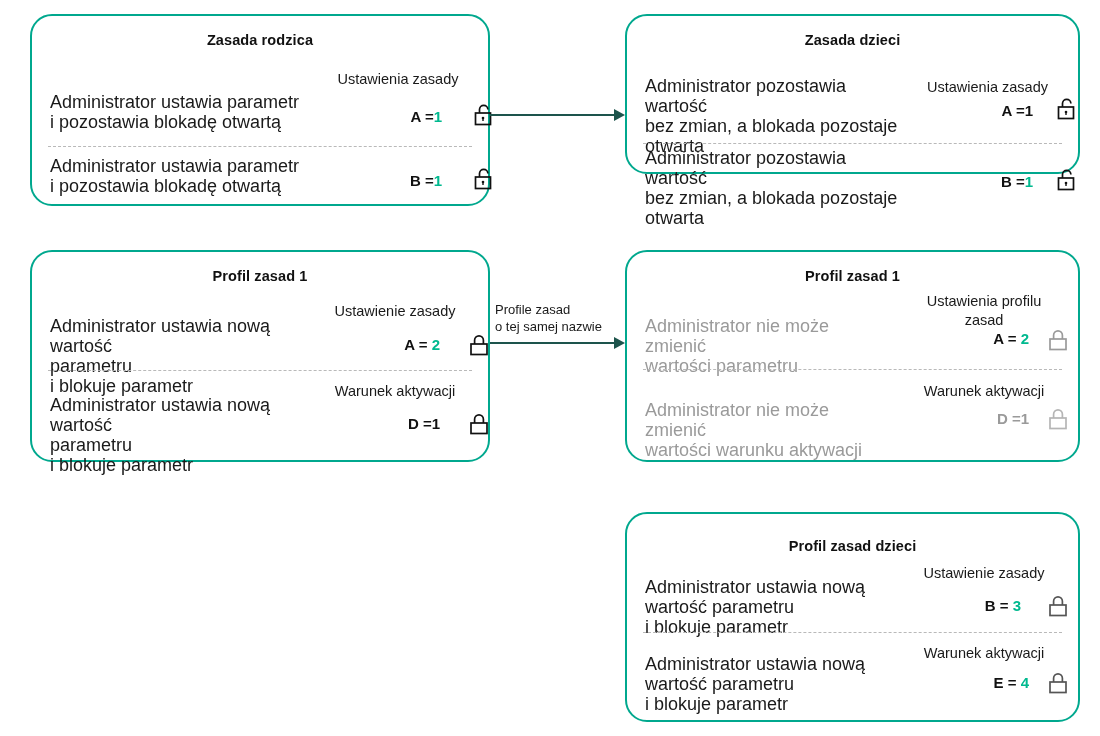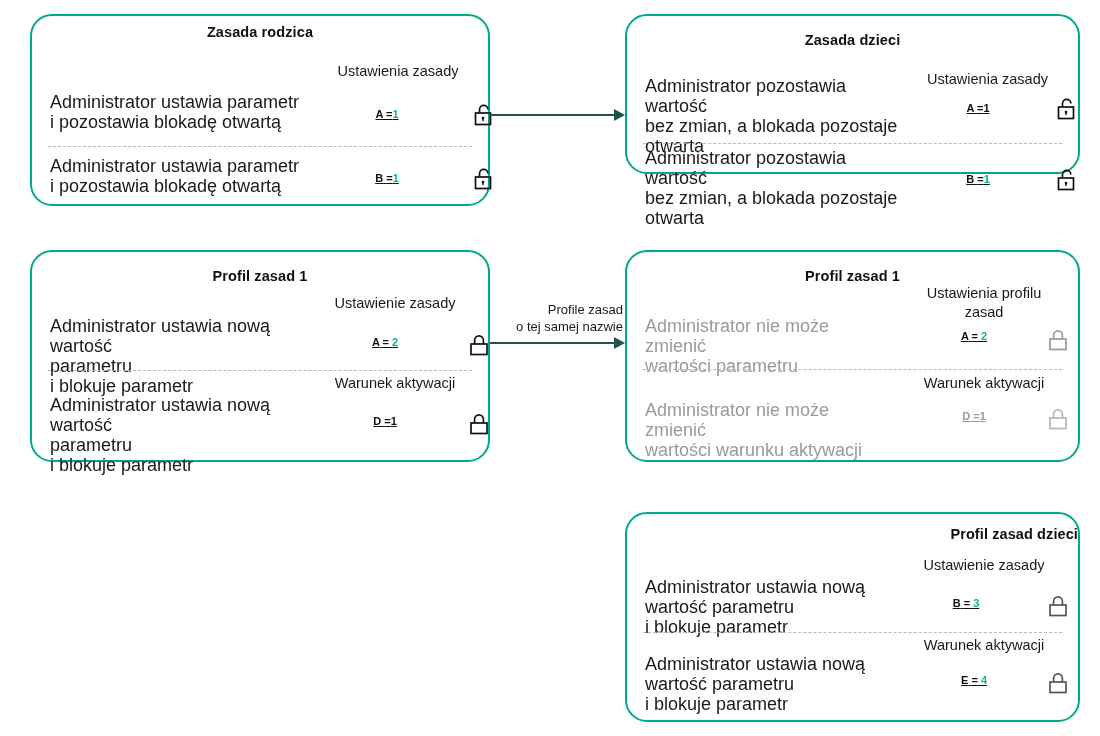--- a/index.html
+++ b/index.html
@@ -40,38 +40,38 @@
     color: #111111;
     letter-spacing: 0.1px;
   }
 
   .col-head {
     position: absolute;
     text-align: center;
     font-size: 14.5px;
     color: #1a1a1a;
     line-height: 19px;
+    margin-top: 8px;
   }
 
   .desc {
     position: absolute;
     font-size: 18px;
     line-height: 20px;
     color: #1a1a1a;
   }
   .desc.muted { color: #9a9a9a; }
 
   .value {
     position: absolute;
-    text-align: center;
-    font-size: 11px;
+    text-align: right;
+    font-size: 15px;
     font-weight: bold;
     color: #111111;
     white-space: nowrap;
-    text-decoration: underline;
   }
   .value.muted { color: #9a9a9a; }
   .value .num { color: #111111; }
   .value .num.teal { color: #00b98f; }
   .value.muted .num { color: #9a9a9a; }
 
   .lockwrap {
     position: absolute;
     width: 24px;
     height: 26px;
@@ -101,33 +101,33 @@
     top: 0;
     right: 0;
     width: 0;
     height: 0;
     border-top: 6px solid transparent;
     border-bottom: 6px solid transparent;
     border-left: 11px solid #1d544c;
   }
   .arrow-label {
     position: absolute;
-    text-align: right;
+    text-align: left;
     font-size: 13px;
     line-height: 17px;
     color: #1a1a1a;
   }
 </style>
 </head>
 <body>
 
 <div class="canvas" data-name="diagram-canvas">
 
   <div class="card" data-name="card-parent-policy" style="left:30px; top:14px; width:460px; height:192px;">
-    <div class="card-title" data-name="card-title" style="top:8px;">Zasada rodzica</div>
+    <div class="card-title" data-name="card-title" style="top:16px;">Zasada rodzica</div>
 
     <div class="col-head" data-name="column-header" style="left:276px; top:46px; width:180px;">Ustawienia zasady</div>
 
     <div class="desc" data-name="row-description" style="left:18px; top:76px; width:260px; white-space:pre-line;">Administrator ustawia parametr
 i pozostawia blokadę otwartą</div>
     <div class="value" data-name="row-value" style="left:300px; top:92px; width:110px;">
       <span data-name="param-name">A</span>
       <span data-name="equals-sign">=</span><span class="num teal" data-name="param-value">1</span>
     </div>
     <div class="lockwrap" data-name="unlocked-icon" style="left:440px; top:86px;">
@@ -285,21 +285,21 @@
   </div>
 
   <div class="arrow-label" data-name="arrow-middle-label" style="left:495px; top:301px; width:128px; white-space:pre-line;">Profile zasad
 o tej samej nazwie</div>
   <div class="arrow" data-name="arrow-profile-to-profile" style="left:490px; top:337px; width:135px;">
     <div class="shaft" data-name="arrow-shaft" style="width:126px;"></div>
     <div class="head" data-name="arrow-head"></div>
   </div>
 
   <div class="card" data-name="card-child-policy-profile" style="left:625px; top:512px; width:455px; height:210px;">
-    <div class="card-title" data-name="card-title" style="top:12px;text-align:right;">Profil zasad dzieci</div>
+    <div class="card-title" data-name="card-title" style="top:24px;">Profil zasad dzieci</div>
 
     <div class="col-head" data-name="column-header" style="left:262px; top:42px; width:190px;">Ustawienie zasady</div>
 
     <div class="desc" data-name="row-description" style="left:18px; top:63px; width:250px; white-space:pre-line;">Administrator ustawia nową
 wartość parametru
  i blokuje parametr</div>
     <div class="value" data-name="row-value" style="left:284px; top:83px; width:110px;">
       <span data-name="param-name">B</span>
       <span data-name="equals-sign">=</span>
       <span class="num teal" data-name="param-value">3</span>

